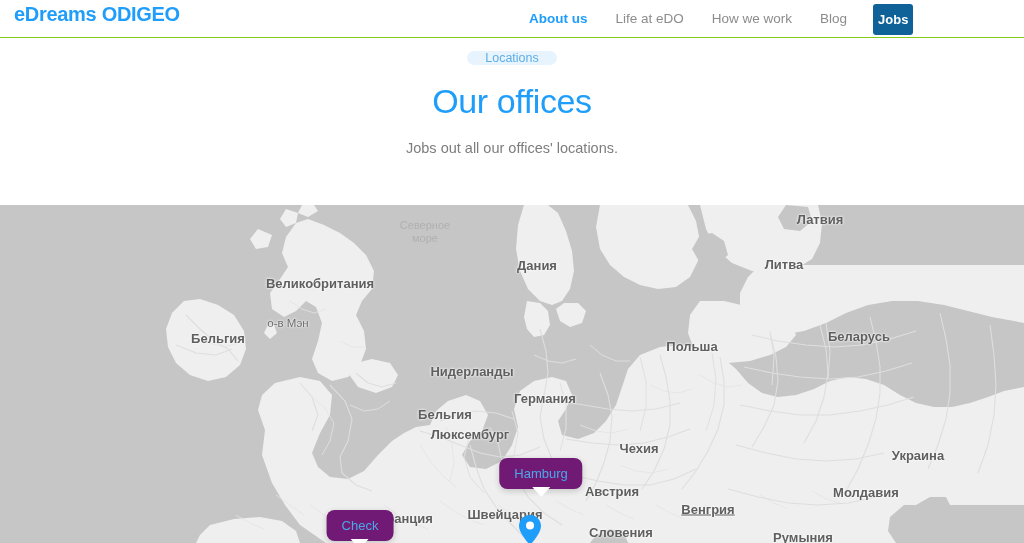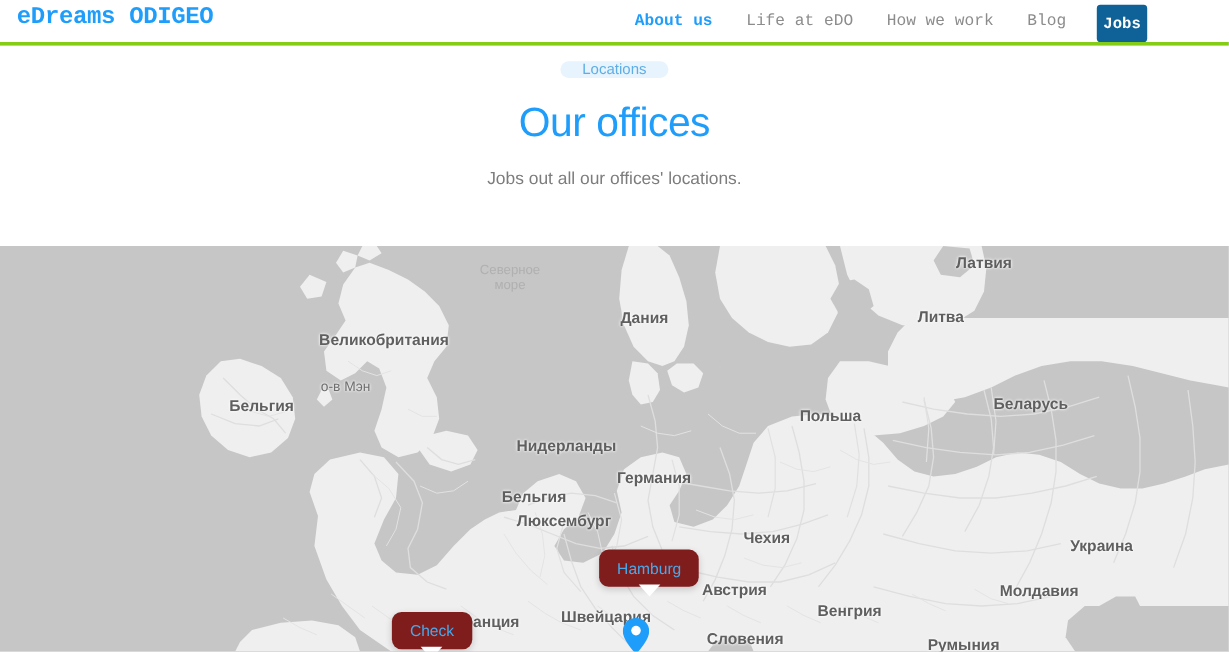--- a/index.html
+++ b/index.html
@@ -9,24 +9,23 @@
     overflow: hidden;
     background: #ffffff;
     font-family: "Liberation Sans", sans-serif;
   }
 
   
   .header {
     position: absolute; top: 0; left: 0;
     width: 1024px; height: 38px;
     background: #ffffff;
-    border-bottom: 3px solid #84cc16;
+    border-bottom: 1px solid #84cc16;
     display: flex; align-items: center;
     z-index: 30;
-    font-family: Liberation Mono, monospace;
   }
   .brand {
     position: absolute; left: 14px; top: 3px;
     font-size: 20px; font-weight: bold;
     color: #1f9dfa; letter-spacing: -0.3px;
     white-space: nowrap;
   }
   .nav {
     position: absolute; left: 515px; top: 0;
     height: 38px; display: flex; align-items: center; gap: 0;
@@ -97,21 +96,21 @@
   
   .marker { position: absolute; z-index: 10; }
   .pin {
     position: absolute; left: 50%; top: 0;
     transform: translateX(-50%);
     width: 22px; height: 30px;
   }
   .tooltip {
     position: absolute; left: 50%; bottom: 26px;
     transform: translateX(-50%);
-    background: #7f1d1d;
+    background: #701a75;
     border-radius: 8px;
     padding: 8px 15px;
     font-size: 13px; color: #4aa8e8;
     white-space: nowrap;
     box-shadow: 0 2px 6px rgba(0,0,0,.18);
     cursor: pointer;
   }
   .tooltip::after {
     content: "";
     position: absolute; bottom: -8px; left: 50%;
@@ -284,21 +283,21 @@
   <div class="map-label" style="left:545px; top:193px;">Германия</div>
   <div class="map-label" style="left:445px; top:209px;">Бельгия</div>
   <div class="map-label" style="left:470px; top:229px;">Люксембург</div>
   <div class="map-label" style="left:404px; top:313px;">Франция</div>
   <div class="map-label" style="left:505px; top:309px;">Швейцария</div>
   <div class="map-label" style="left:537px; top:60px;">Дания</div>
   <div class="map-label" style="left:692px; top:141px;">Польша</div>
   <div class="map-label" style="left:639px; top:243px;">Чехия</div>
   <div class="map-label" style="left:612px; top:286px;">Австрия</div>
   <div class="map-label" style="left:621px; top:327px;">Словения</div>
-  <div class="map-label" style="left:708px; top:304px;">Венгрия</div>
+  <div class="map-label" style="left:708px; top:304px;text-decoration:underline;">Венгрия</div>
   <div class="map-label" style="left:820px; top:14px;">Латвия</div>
   <div class="map-label" style="left:784px; top:59px;">Литва</div>
   <div class="map-label" style="left:859px; top:131px;">Беларусь</div>
   <div class="map-label" style="left:918px; top:250px;">Украина</div>
   <div class="map-label" style="left:866px; top:287px;">Молдавия</div>
   <div class="map-label" style="left:803px; top:332px;">Румыния</div>
   <div class="map-label water" style="left:425px; top:21px;">Северное</div>
   <div class="map-label water" style="left:425px; top:34px;">море</div>
 
   <div class="marker" style="left:530px; top:310px; width:22px;">

